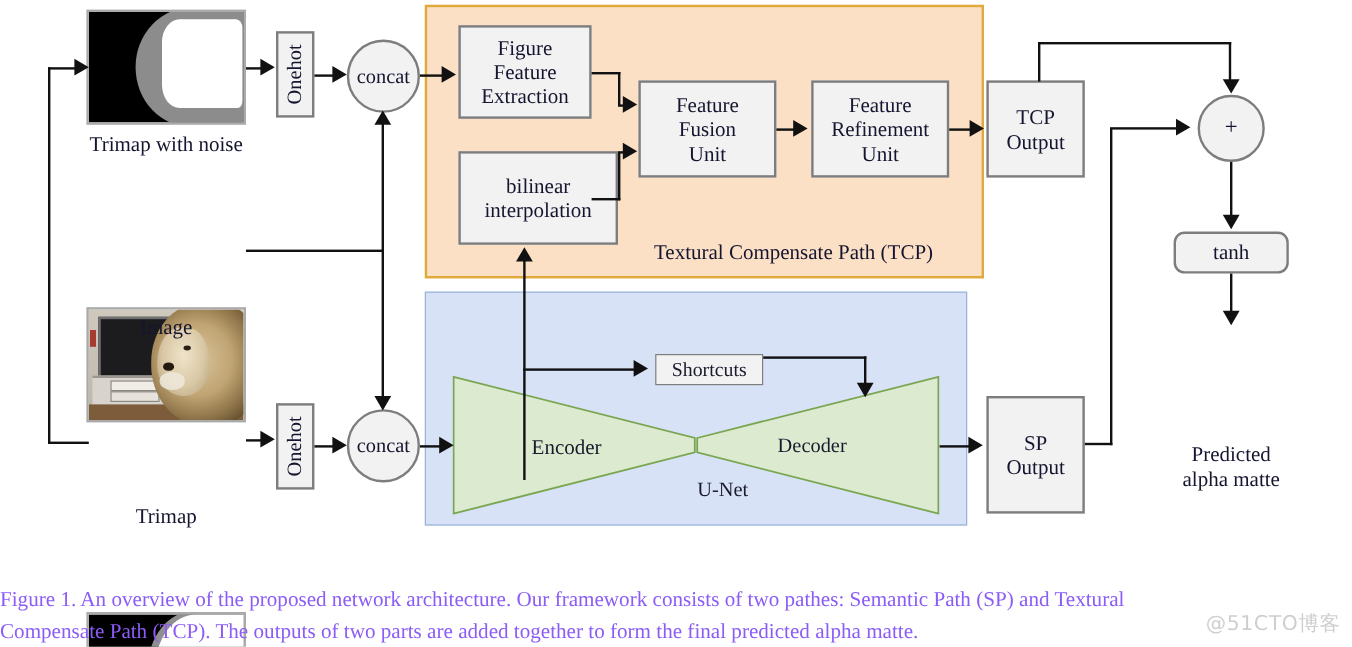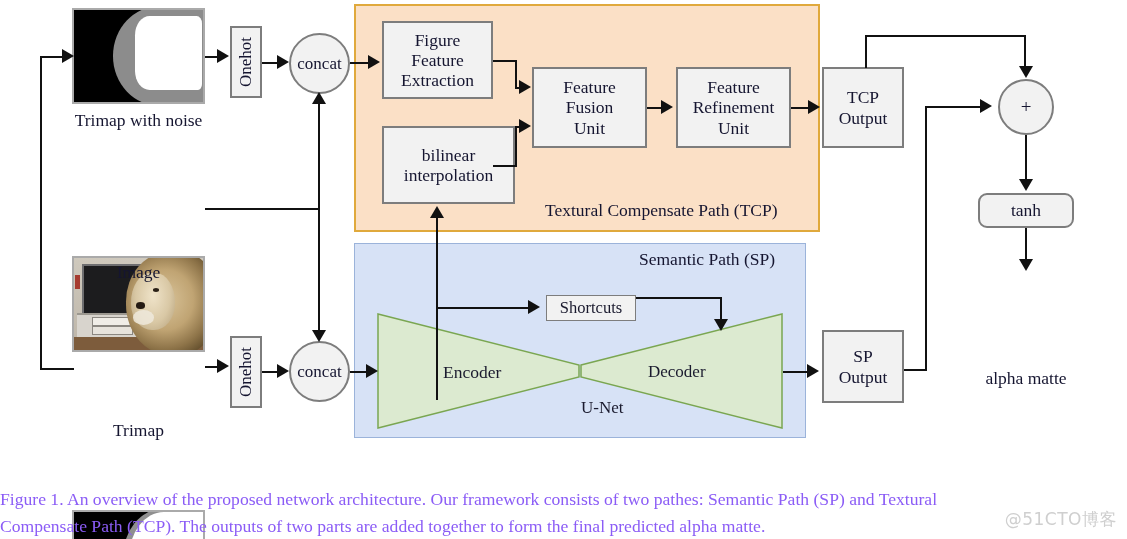--- a/index.html
+++ b/index.html
@@ -191,54 +191,54 @@
     <div>Unit</div>
   </div>
 
   <div class="abs panel-title" style="left:545px;top:200px;">Textural Compensate Path (TCP)</div>
 
   <div class="abs nodebox" style="left:822px;top:67px;width:82px;height:81px;flex-direction:column;">
     <div>TCP</div>
     <div>Output</div>
   </div>
 
-  <div class="abs panel-title" style="left:639px;top:249px;">Semantic Path (SP)</div>
 
   <div class="abs shortcut-box" style="left:546px;top:295px;width:90px;height:26px;">
     <span>Shortcuts</span>
   </div>
 
   <div class="abs" style="left:377px;top:313px;width:203px;height:116px;">
     <svg width="203" height="116" style="display:block">
       <polygon points="1,1 202,52 202,64 1,115" fill="#dcead0" stroke="#7aa651" stroke-width="1.5"></polygon>
     </svg>
   </div>
   <div class="abs" style="left:580px;top:313px;width:203px;height:116px;">
     <svg width="203" height="116" style="display:block">
       <polygon points="1,52 202,1 202,115 1,64" fill="#dcead0" stroke="#7aa651" stroke-width="1.5"></polygon>
     </svg>
   </div>
   <div class="abs" style="left:443px;top:362px;font-size:17.5px;">Encoder</div>
   <div class="abs" style="left:648px;top:362px;font-size:17px;">Decoder</div>
   <div class="abs" style="left:581px;top:398px;font-size:17px;">U-Net</div>
 
-  <div class="abs nodebox" style="left:822px;top:330px;width:82px;height:73px;flex-direction:column;">
+  <div class="abs nodebox" style="left:822px;top:330px;width:82px;height:98px;flex-direction:column;">
     <div>SP</div>
     <div>Output</div>
   </div>
 
   <div class="abs circle" style="left:998px;top:79px;width:56px;height:56px;">
     <span style="font-size:19px;">+</span>
   </div>
 
   <div class="abs nodebox rounded" style="left:978px;top:193px;width:96px;height:35px;">
     <span>tanh</span>
   </div>
 
   <div class="abs caplabel" style="left:955px;top:368px;width:142px;">
+    <div>Predicted</div>
     <div>alpha matte</div>
   </div>
 
   <div class="line vline" style="left:40px;top:56px;height:314px;"></div>
   <div class="line hline" style="left:40px;top:368px;width:34px;"></div>
   <div class="line hline" style="left:40px;top:56px;width:24px;"></div>
   <div class="arrow right" style="left:62px;top:49px;"></div>
 
   <div class="line hline" style="left:205px;top:56px;width:14px;"></div>
   <div class="arrow right" style="left:217px;top:49px;"></div>

